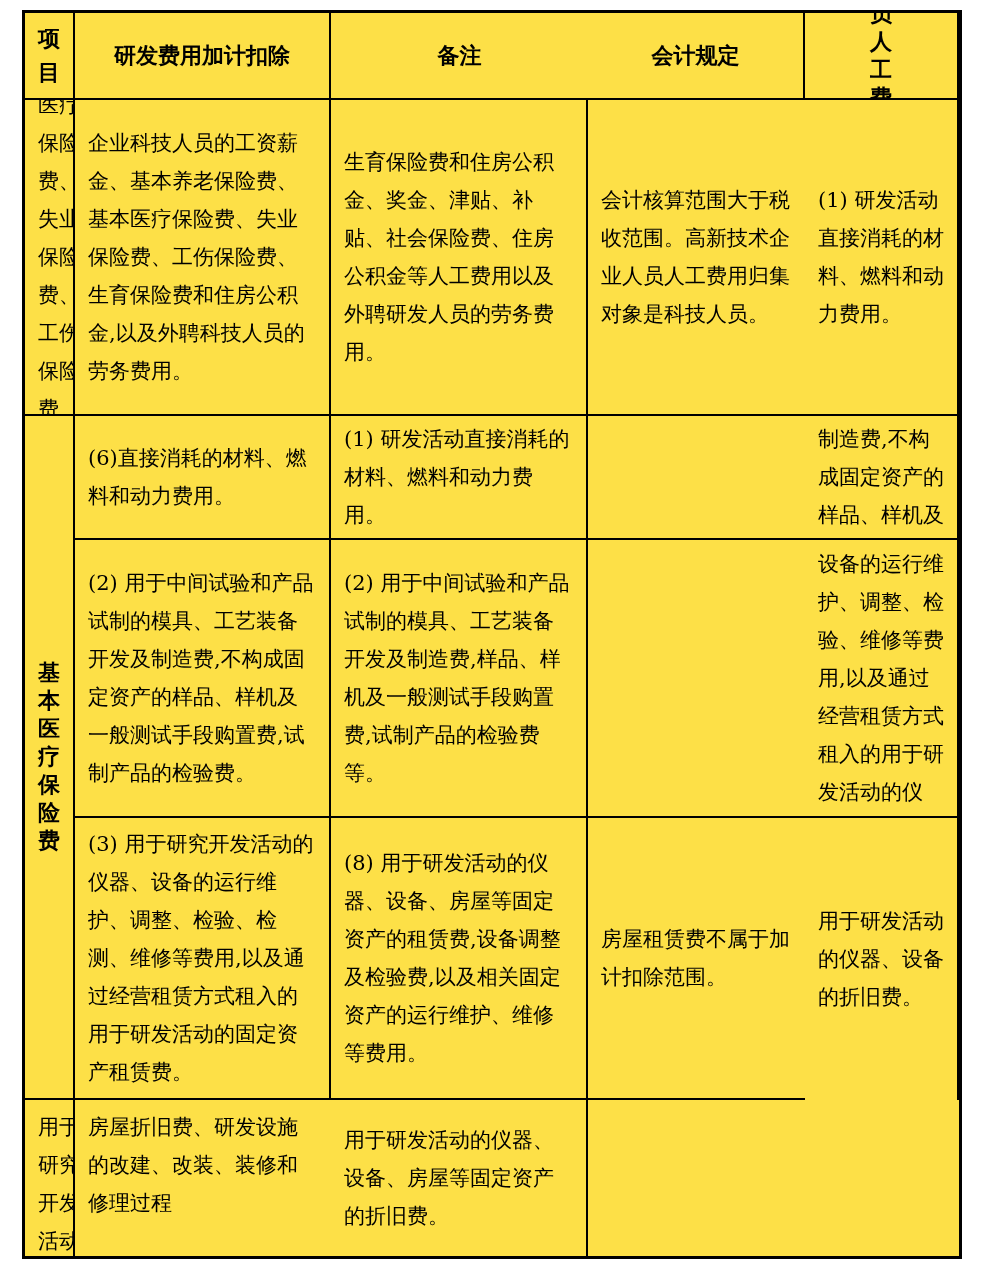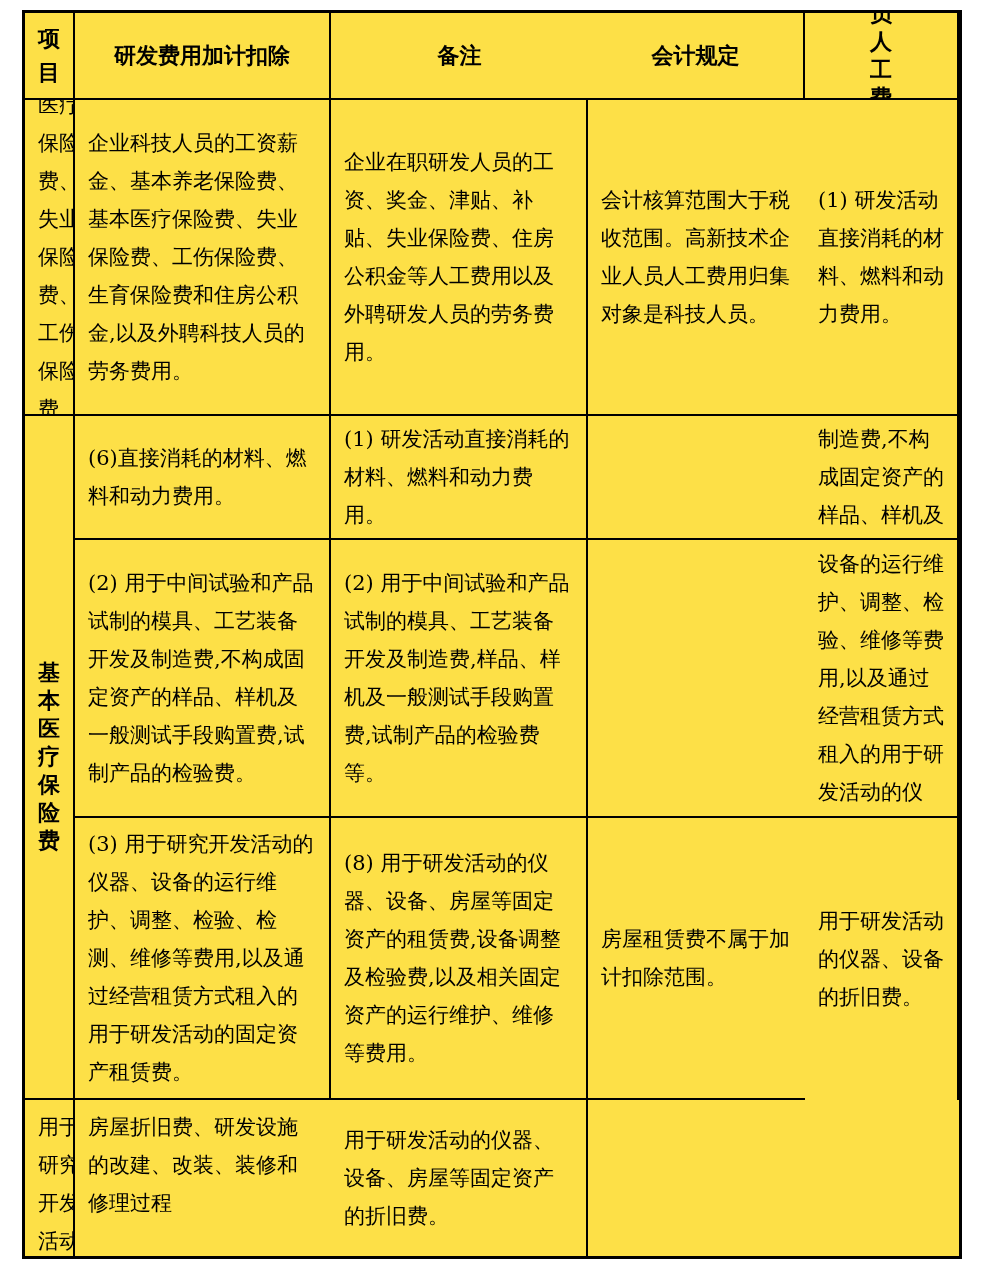--- a/index.html
+++ b/index.html
@@ -63,21 +63,21 @@
   <div class="cell cat">
     <div class="v">人员人工费用</div>
   </div>
   <div class="cell">
     <div class="txt">直接从事研发活动人员的工资薪金、基本养老保险费、基本医疗保险费、失业保险费、工伤保险费、生育保险费和住房公积金,以及外聘研发人员的劳务费用。</div>
   </div>
   <div class="cell">
     <div class="txt">企业科技人员的工资薪金、基本养老保险费、基本医疗保险费、失业保险费、工伤保险费、生育保险费和住房公积金,以及外聘科技人员的劳务费用。</div>
   </div>
   <div class="cell">
-    <div class="txt">企业在职研发人员的工资、奖金、津贴、补贴、失业保险费、住房公积金等人工费用以及外聘研发人员的劳务费用。</div>
+    <div class="txt">生育保险费和住房公积金、奖金、津贴、补贴、社会保险费、住房公积金等人工费用以及外聘研发人员的劳务费用。</div>
   </div>
   <div class="cell ec">
     <div class="txt">会计核算范围大于税收范围。高新技术企业人员人工费用归集对象是科技人员。</div>
   </div>
 
   <div class="cell cat span3">
     <div class="v">基本医疗保险费</div>
   </div>
 
   <div class="cell">

